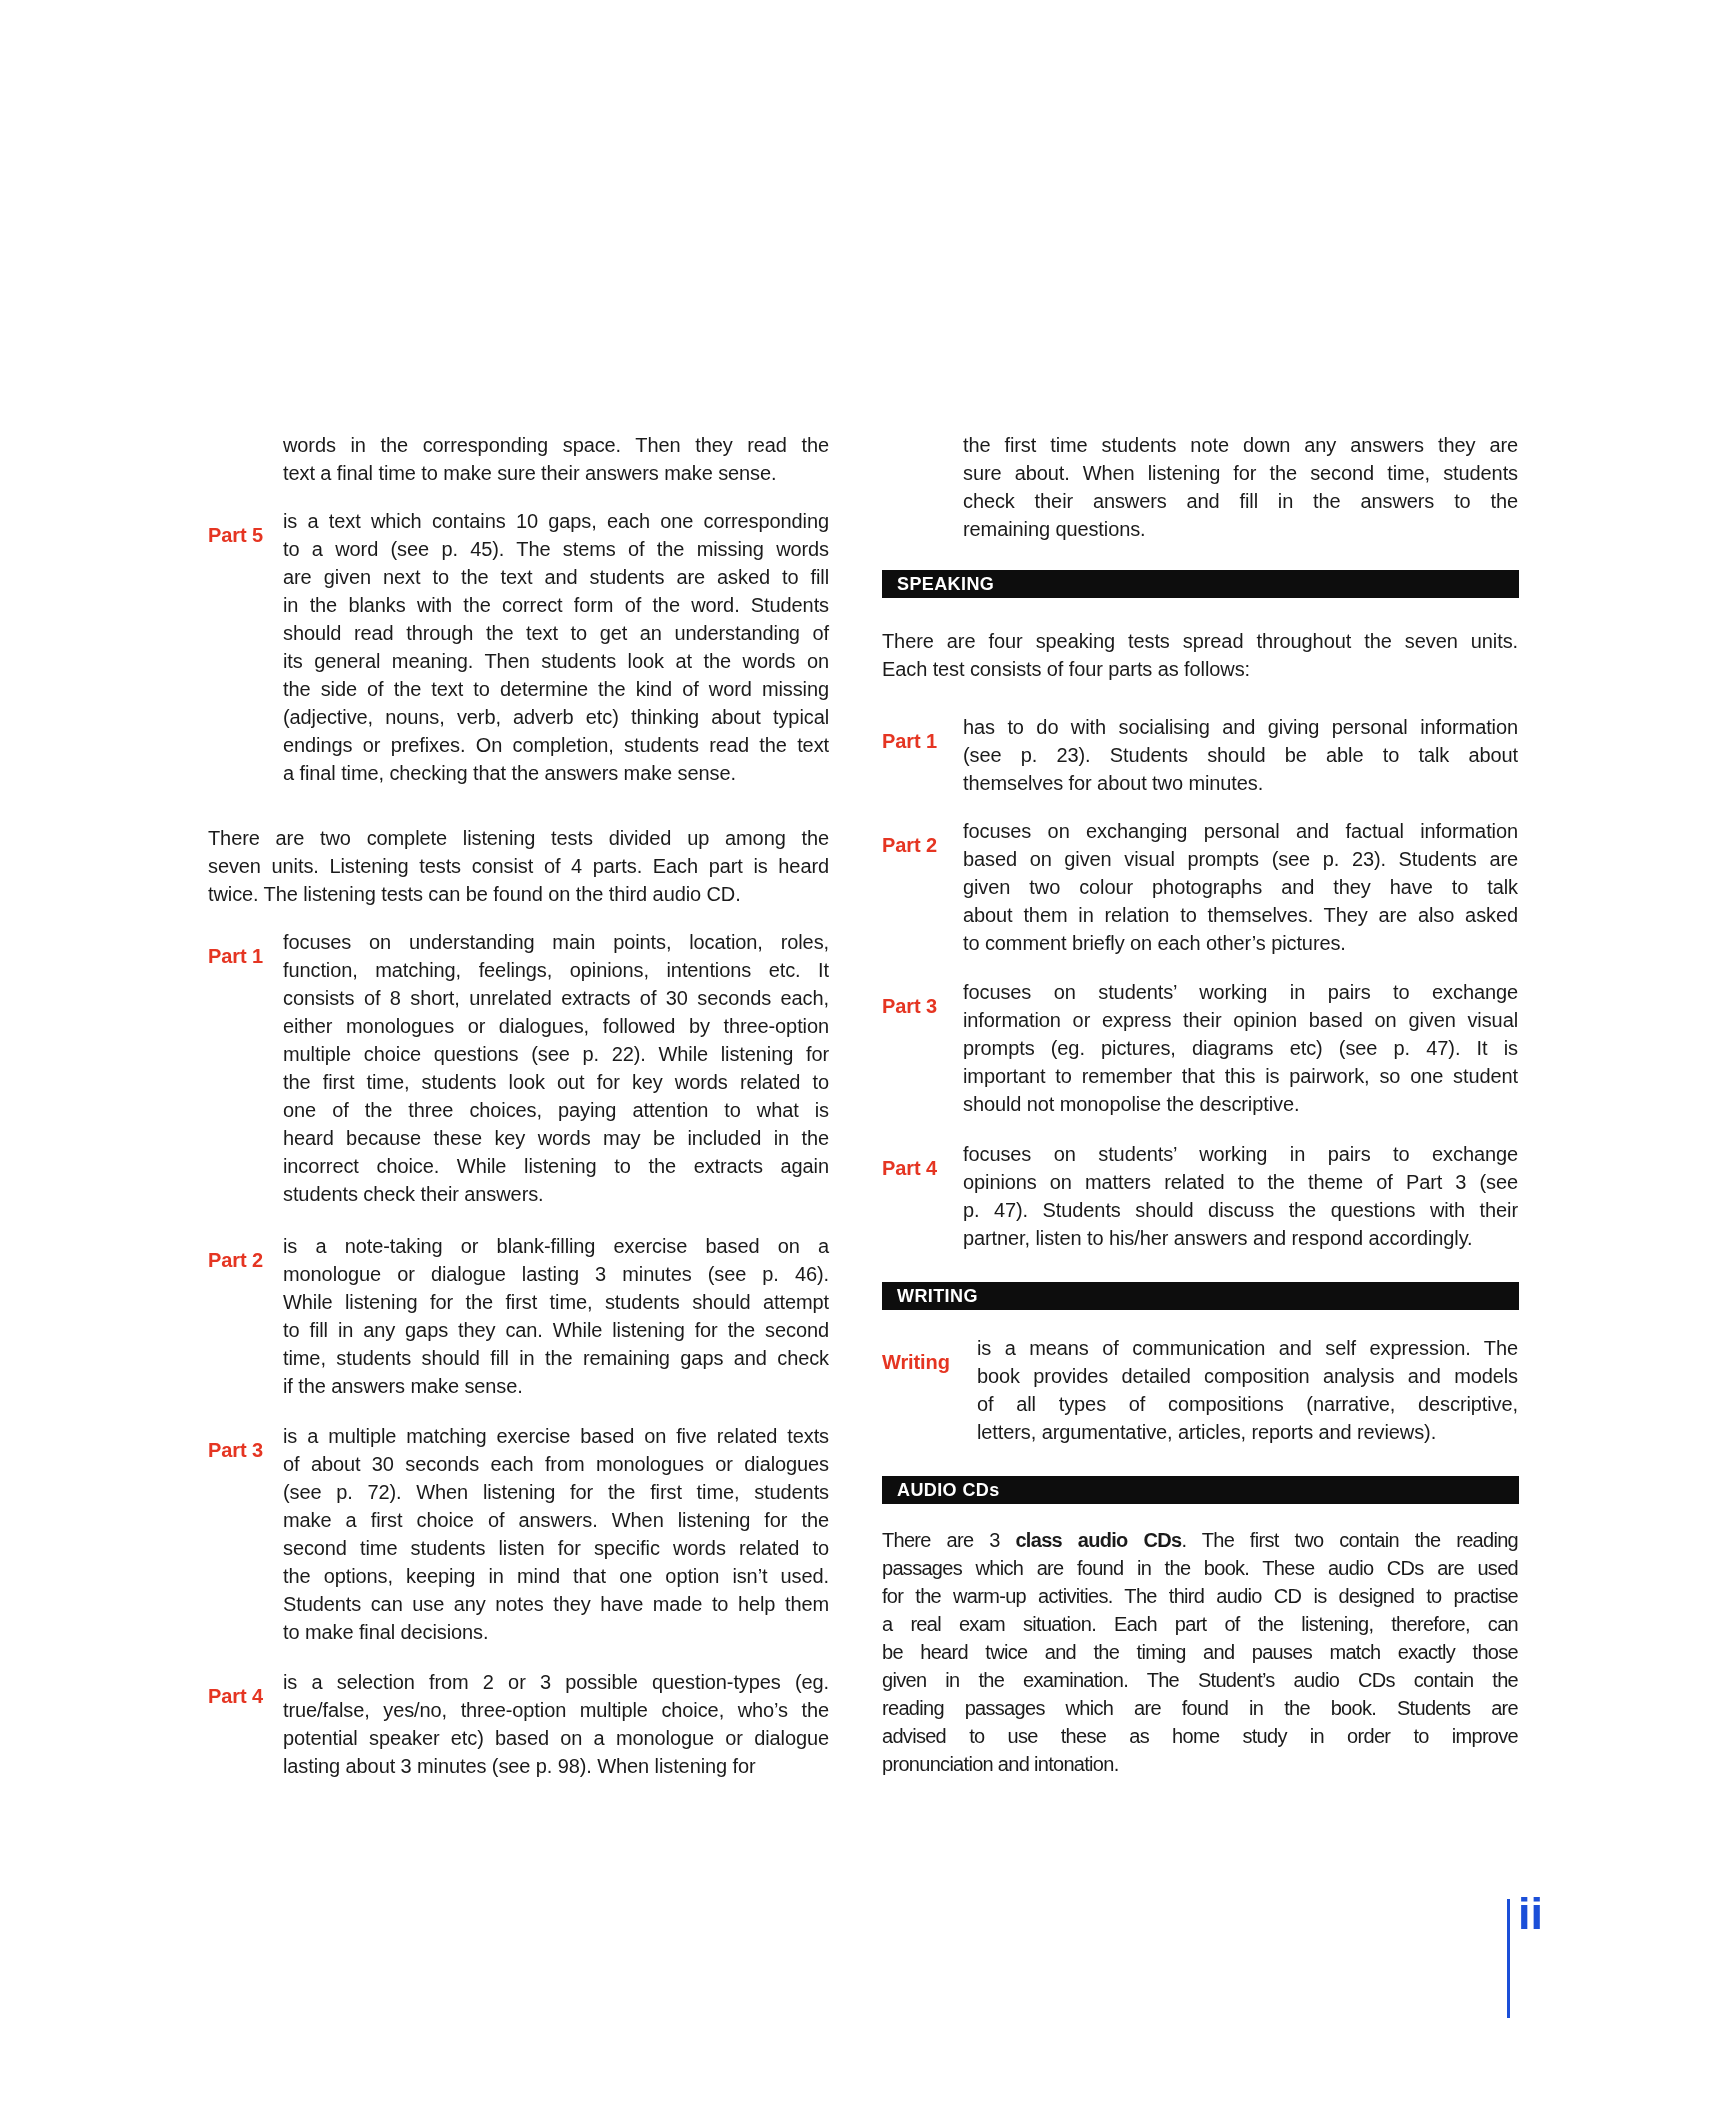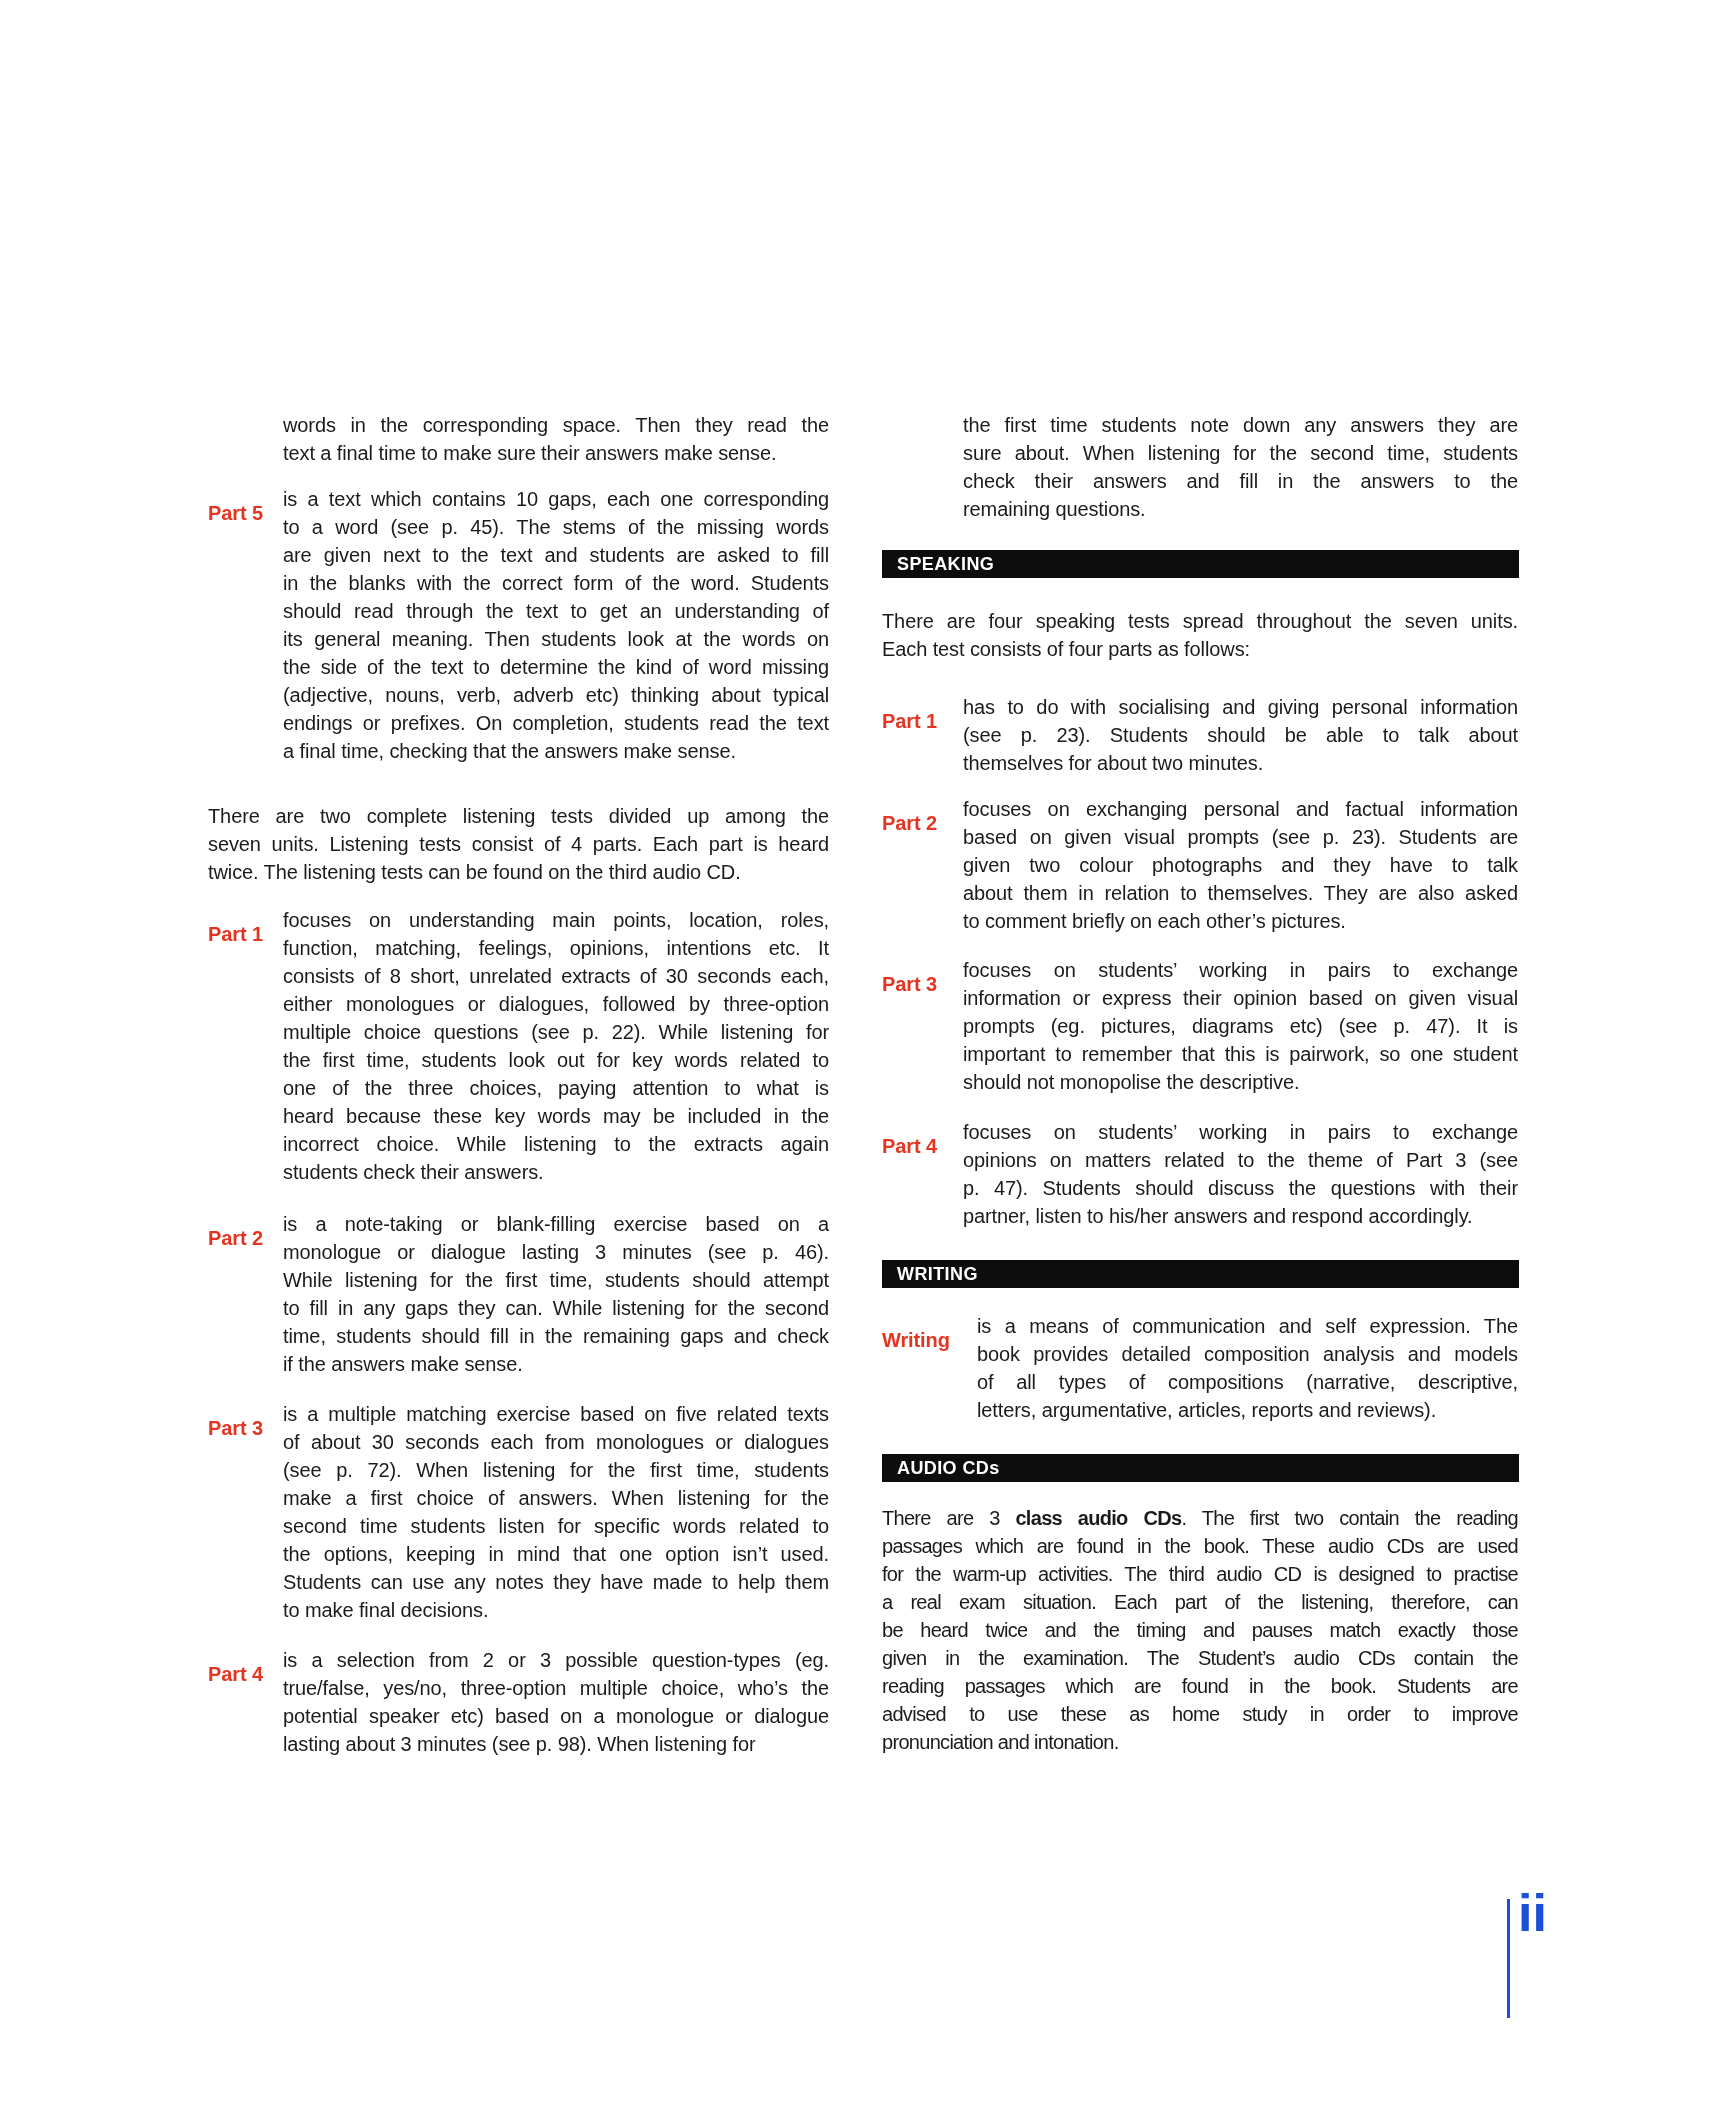--- a/index.html
+++ b/index.html
@@ -12,21 +12,21 @@
   html,body{background:#ffffff;}
   body{
     width:1728px;height:2101px;position:relative;overflow:hidden;
     font-family:"Liberation Sans",sans-serif;
     color:var(--ink);
   }
   .page{position:absolute;inset:0;background:#ffffff;}
   .col{position:absolute;font-size:20px;line-height:28px;letter-spacing:-0.1px;}
   .col-left{left:208px;top:411px;width:621px;}
   .col-right{left:882px;top:411px;width:636px;}
-  .para{position:relative;}
+  .para{position:relative;margin-top:20px;}
   .indent{padding-left:75px;}
   .indent-r{padding-left:81px;}
   .indent-w{padding-left:95px;}
   .part-label{
     position:absolute;left:0;top:14px;
     color:var(--red);font-weight:bold;white-space:nowrap;
   }
   .ln{text-align:justify;text-align-last:justify;}
   .ln.last{text-align-last:left;}
   .tight .ln{letter-spacing:-0.7px;}
@@ -40,21 +40,21 @@
   .mb21{margin-bottom:18.4px;} .mb42{margin-bottom:37px;} .mb36{margin-bottom:32px;}
   .mb22{margin-bottom:19.3px;} .mb27{margin-bottom:24px;} .mb25{margin-bottom:22px;}
   .mb31{margin-bottom:27px;} .mb33{margin-bottom:29px;} .mb34{margin-bottom:30px;}
   .mb20{margin-bottom:17.6px;} .mb24{margin-bottom:21px;}
   .page-rule{
     position:absolute;left:1507px;top:1899px;width:2.6px;height:119px;
     background:var(--blue);
   }
   .page-num{
     position:absolute;left:1518px;top:1894px;
-    color:var(--blue);font-weight:bold;font-size:52px;line-height:39px;
+    color:var(--blue);font-weight:bold;font-size:45px;line-height:39px;
   }
   b{font-weight:bold;}
 </style>
 </head>
 <body>
 
 <div class="page">
 
   <div class="col col-left">
 

